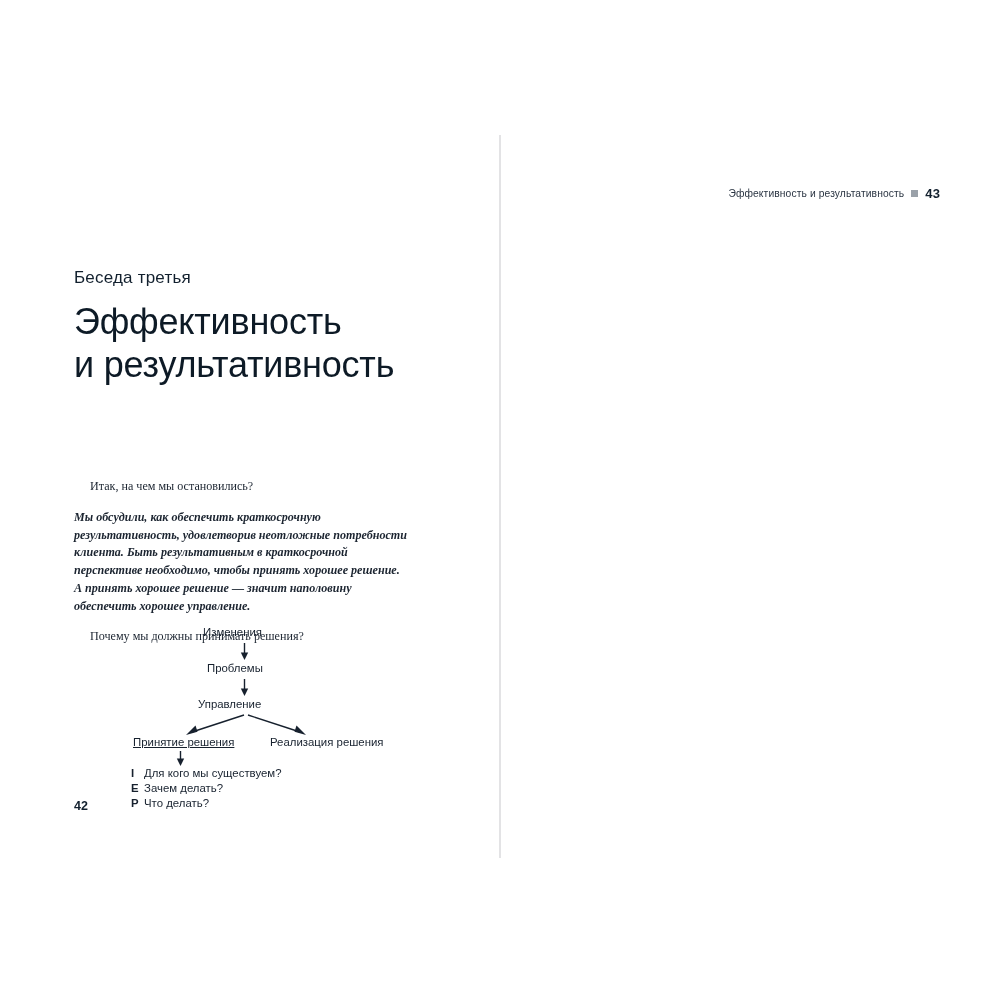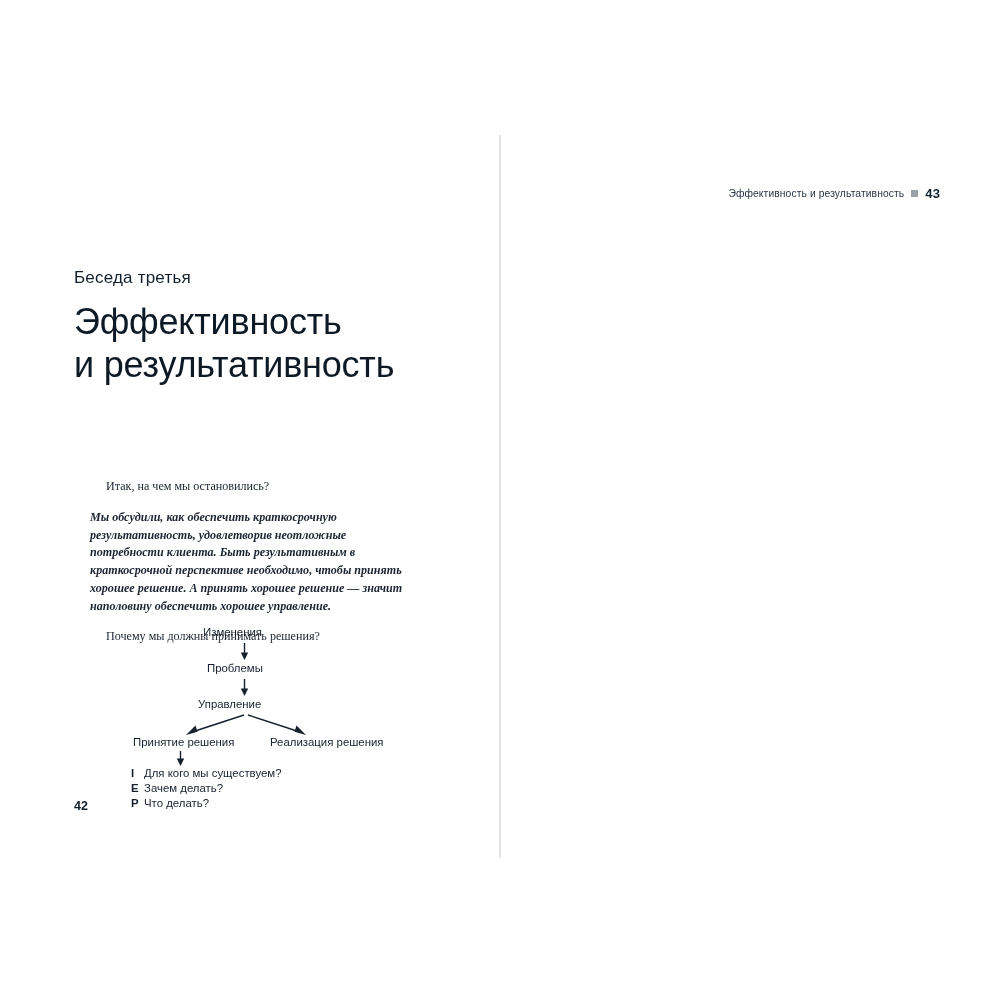--- a/index.html
+++ b/index.html
@@ -70,21 +70,21 @@
   #left-body {
     position: absolute;
     left: 74px;
     top: 478px;
     width: 334px;
   }
   .para {
     font-size: 12.1px;
     line-height: 1.47;
     text-align: justify;
-    margin: 0 0 13px 16px;
+    margin: 0 0 13px 0;
     color: #1b2430;
   }
   .para.q {
     font-style: italic;
     font-weight: 600;
     text-align: left;
   }
   .para.a {
     text-indent: 16px;
   }
@@ -103,21 +103,21 @@
   .dg-node {
     position: absolute;
     font-size: 11.4px;
     font-weight: 400;
     white-space: nowrap;
     line-height: 1;
   }
   #dg-changes   { left: 129px; top: 0px; }
   #dg-problems  { left: 133px; top: 36px; }
   #dg-mgmt      { left: 124px; top: 72px; }
-  #dg-decision  { left: 59px;  top: 110px; }
+  #dg-decision  { left: 59px;  top: 110px; text-decoration: underline; }
   #dg-implement { left: 196px; top: 110px; }
 
   .arrow { position: absolute; }
   .arrow svg { display: block; }
 
   #dg-list {
     position: absolute;
     left: 57px;
     top: 139px;
   }

